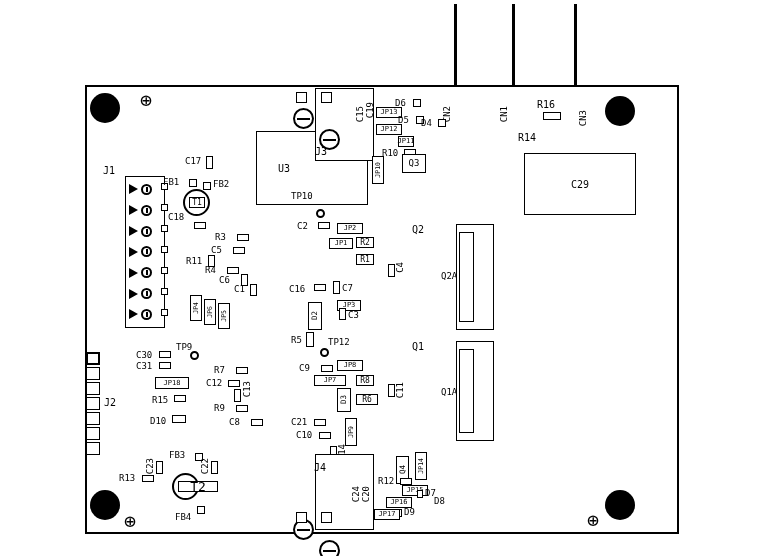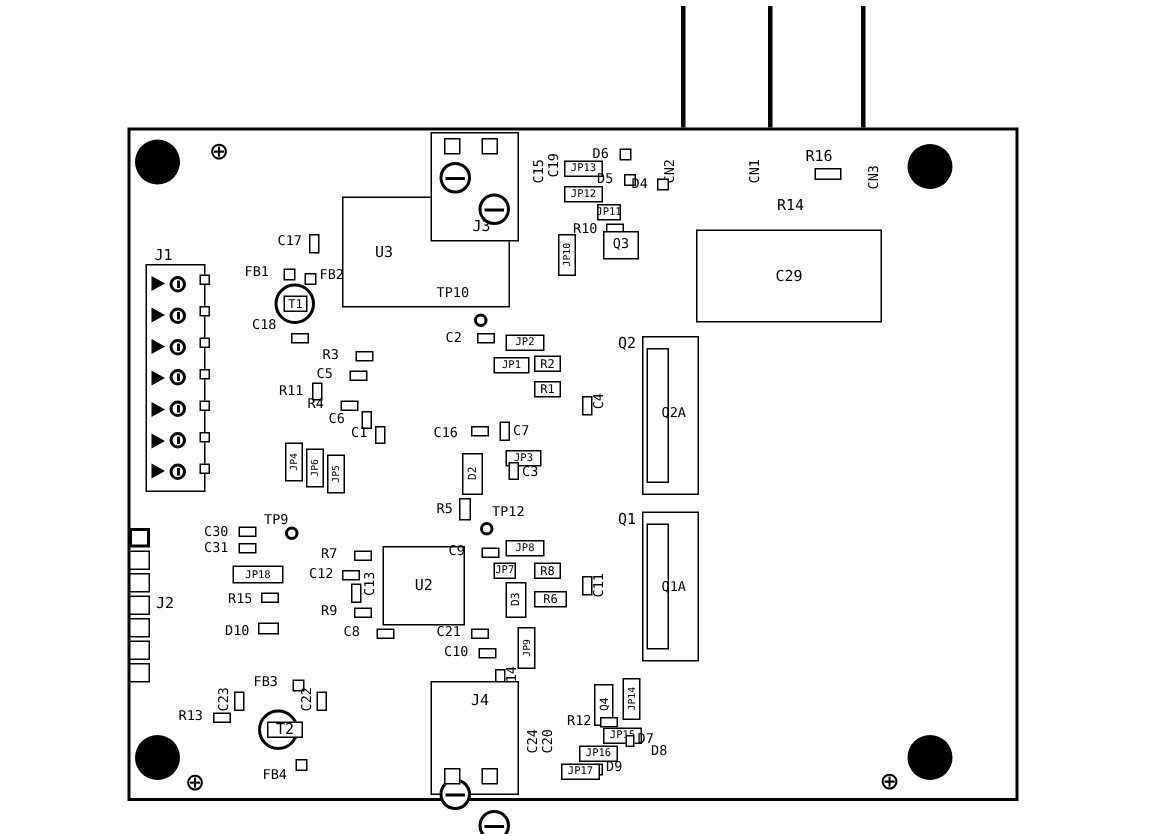--- a/index.html
+++ b/index.html
@@ -1,21 +1,21 @@
 <!DOCTYPE html>
 <html><head>
 <meta charset="utf-8">
 <style>
   html,body{margin:0;padding:0;background:#fff;}
   #canvas{position:relative;width:768px;height:556px;background:#fff;overflow:hidden;
           font-family:"DejaVu Sans Mono","Liberation Mono",monospace;color:#000;}
   .a{position:absolute;}
   .lbl{font-size:10px;line-height:1;white-space:nowrap;}
   .s9{font-size:9px;}
-  .box{border:1px solid #000;background:#fff;box-sizing:border-box;}
+  .box{border:1px solid #000;background:#fff;box-sizing:border-box;margin-left:28px;}
   .b2{border:2px solid #000;background:#fff;box-sizing:border-box;}
   .rect{border:1px solid #000;background:#fff;box-sizing:border-box;}
   .hole{background:#000;border-radius:50%;}
   .circ{border:2px solid #000;border-radius:50%;background:#fff;box-sizing:border-box;}
   .jp{border:1px solid #000;background:#fff;display:flex;align-items:center;justify-content:center;
       font-size:7px;line-height:1;box-sizing:border-box;}
   .jpv{border:1px solid #000;background:#fff;display:flex;align-items:center;justify-content:center;
       font-size:6.5px;line-height:1;box-sizing:border-box;}
   .v{writing-mode:vertical-rl;transform:rotate(180deg);}
   .vlbl{font-size:9px;line-height:1;}
@@ -78,21 +78,21 @@
   <div class="a rect" style="left:404px;top:149px;width:12px;height:7px"></div>
   <div class="a jpv" style="left:372px;top:156px;width:12px;height:28px">
       <span class="v">JP10</span>
     </div>
   <div class="a jp" style="left:402px;top:154px;width:24px;height:19px;font-size:9px">Q3</div>
 
   <div class="a lbl" style="left:537px;top:100px">R16</div>
   <div class="a rect" style="left:543px;top:112px;width:18px;height:8px"></div>
   <div class="a lbl" style="left:518px;top:133px">R14</div>
 
-  <div class="a box ic" style="left:464px;top:153px;width:124px;height:62px">C29</div>
+  <div class="a box ic" style="left:496px;top:153px;width:112px;height:62px">C29</div>
 
   <div class="a lbl" style="left:103px;top:166px">J1</div>
   <div class="a box conn" style="left:97px;top:176px;width:40px;height:152px">
     <div class="pinrow">
         <span class="tri"></span>
         <span class="pin"></span>
       </div>
     <div class="pinrow">
         <span class="tri"></span>
         <span class="pin"></span>
@@ -208,36 +208,35 @@
   <div class="a" style="left:86px;top:352px;display:flex;flex-direction:column;gap:2px">
     <span class="b2" style="width:14px;height:13px"></span>
     <span class="pad" style="width:14px;height:13px"></span>
     <span class="pad" style="width:14px;height:13px"></span>
     <span class="pad" style="width:14px;height:13px"></span>
     <span class="pad" style="width:14px;height:13px"></span>
     <span class="pad" style="width:14px;height:13px"></span>
     <span class="pad" style="width:14px;height:13px"></span>
   </div>
 
-  <div class="a box ic" style="left:255px;top:364px;width:55px;height:53px">U2</div>
   <div class="a lbl s9" style="left:214px;top:366px">R7</div>
   <div class="a rect" style="left:236px;top:367px;width:12px;height:7px"></div>
   <div class="a lbl s9" style="left:206px;top:379px">C12</div>
   <div class="a rect" style="left:228px;top:380px;width:12px;height:7px"></div>
   <div class="a vlbl" style="left:243px;top:381px;height:28px"><span class="v">C13</span></div>
   <div class="a rect" style="left:234px;top:389px;width:7px;height:13px"></div>
   <div class="a lbl s9" style="left:214px;top:404px">R9</div>
   <div class="a rect" style="left:236px;top:405px;width:12px;height:7px"></div>
   <div class="a lbl s9" style="left:229px;top:418px">C8</div>
   <div class="a rect" style="left:251px;top:419px;width:12px;height:7px"></div>
 
   <div class="a lbl s9" style="left:299px;top:364px">C9</div>
   <div class="a rect" style="left:321px;top:365px;width:12px;height:7px"></div>
   <div class="a jp" style="left:337px;top:360px;width:26px;height:11px">JP8</div>
-  <div class="a jp" style="left:329px;top:375px;width:15px;height:11px">JP7</div>
+  <div class="a jp" style="left:314px;top:375px;width:32px;height:11px">JP7</div>
   <div class="a jp" style="left:356px;top:375px;width:18px;height:11px;font-size:8px">R8</div>
   <div class="a jpv" style="left:337px;top:388px;width:14px;height:24px;font-size:7.5px">
       <span class="v">D3</span>
     </div>
   <div class="a jp" style="left:356px;top:394px;width:22px;height:11px;font-size:8px">R6</div>
   <div class="a vlbl" style="left:396px;top:382px;height:28px"><span class="v">C11</span></div>
   <div class="a rect" style="left:388px;top:384px;width:7px;height:13px"></div>
 
   <div class="a lbl" style="left:412px;top:342px">Q1</div>
   <div class="a box" style="left:428px;top:341px;width:38px;height:100px"></div>
@@ -257,21 +256,21 @@
   <div class="a box" style="left:287px;top:454px;width:59px;height:76px"></div>
   <div class="a lbl" style="left:314px;top:463px">J4</div>
   <div class="a screw" style="left:293px;top:477px"></div>
   <div class="a screw" style="left:319px;top:477px"></div>
   <div class="a pad" style="left:296px;top:512px;width:11px;height:11px"></div>
   <div class="a pad" style="left:321px;top:512px;width:11px;height:11px"></div>
 
   <div class="a lbl s9" style="left:169px;top:451px">FB3</div>
   <div class="a pad" style="left:195px;top:453px;width:8px;height:8px"></div>
   <div class="a circ" style="left:172px;top:473px;width:27px;height:27px"></div>
-  <div class="a jp" style="left:178px;top:481px;width:24px;height:11px;font-size:10px">T2</div>
+  <div class="a jp" style="left:178px;top:481px;width:40px;height:11px;font-size:13px">T2</div>
   <div class="a lbl s9" style="left:175px;top:513px">FB4</div>
   <div class="a pad" style="left:197px;top:506px;width:8px;height:8px"></div>
   <div class="a vlbl" style="left:146px;top:458px;height:28px"><span class="v">C23</span></div>
   <div class="a rect" style="left:156px;top:461px;width:7px;height:13px"></div>
   <div class="a vlbl" style="left:201px;top:458px;height:28px"><span class="v">C22</span></div>
   <div class="a rect" style="left:211px;top:461px;width:7px;height:13px"></div>
   <div class="a lbl s9" style="left:119px;top:474px">R13</div>
   <div class="a rect" style="left:142px;top:475px;width:12px;height:7px"></div>
 
   <div class="a jpv" style="left:396px;top:456px;width:13px;height:28px;font-size:7.5px">

